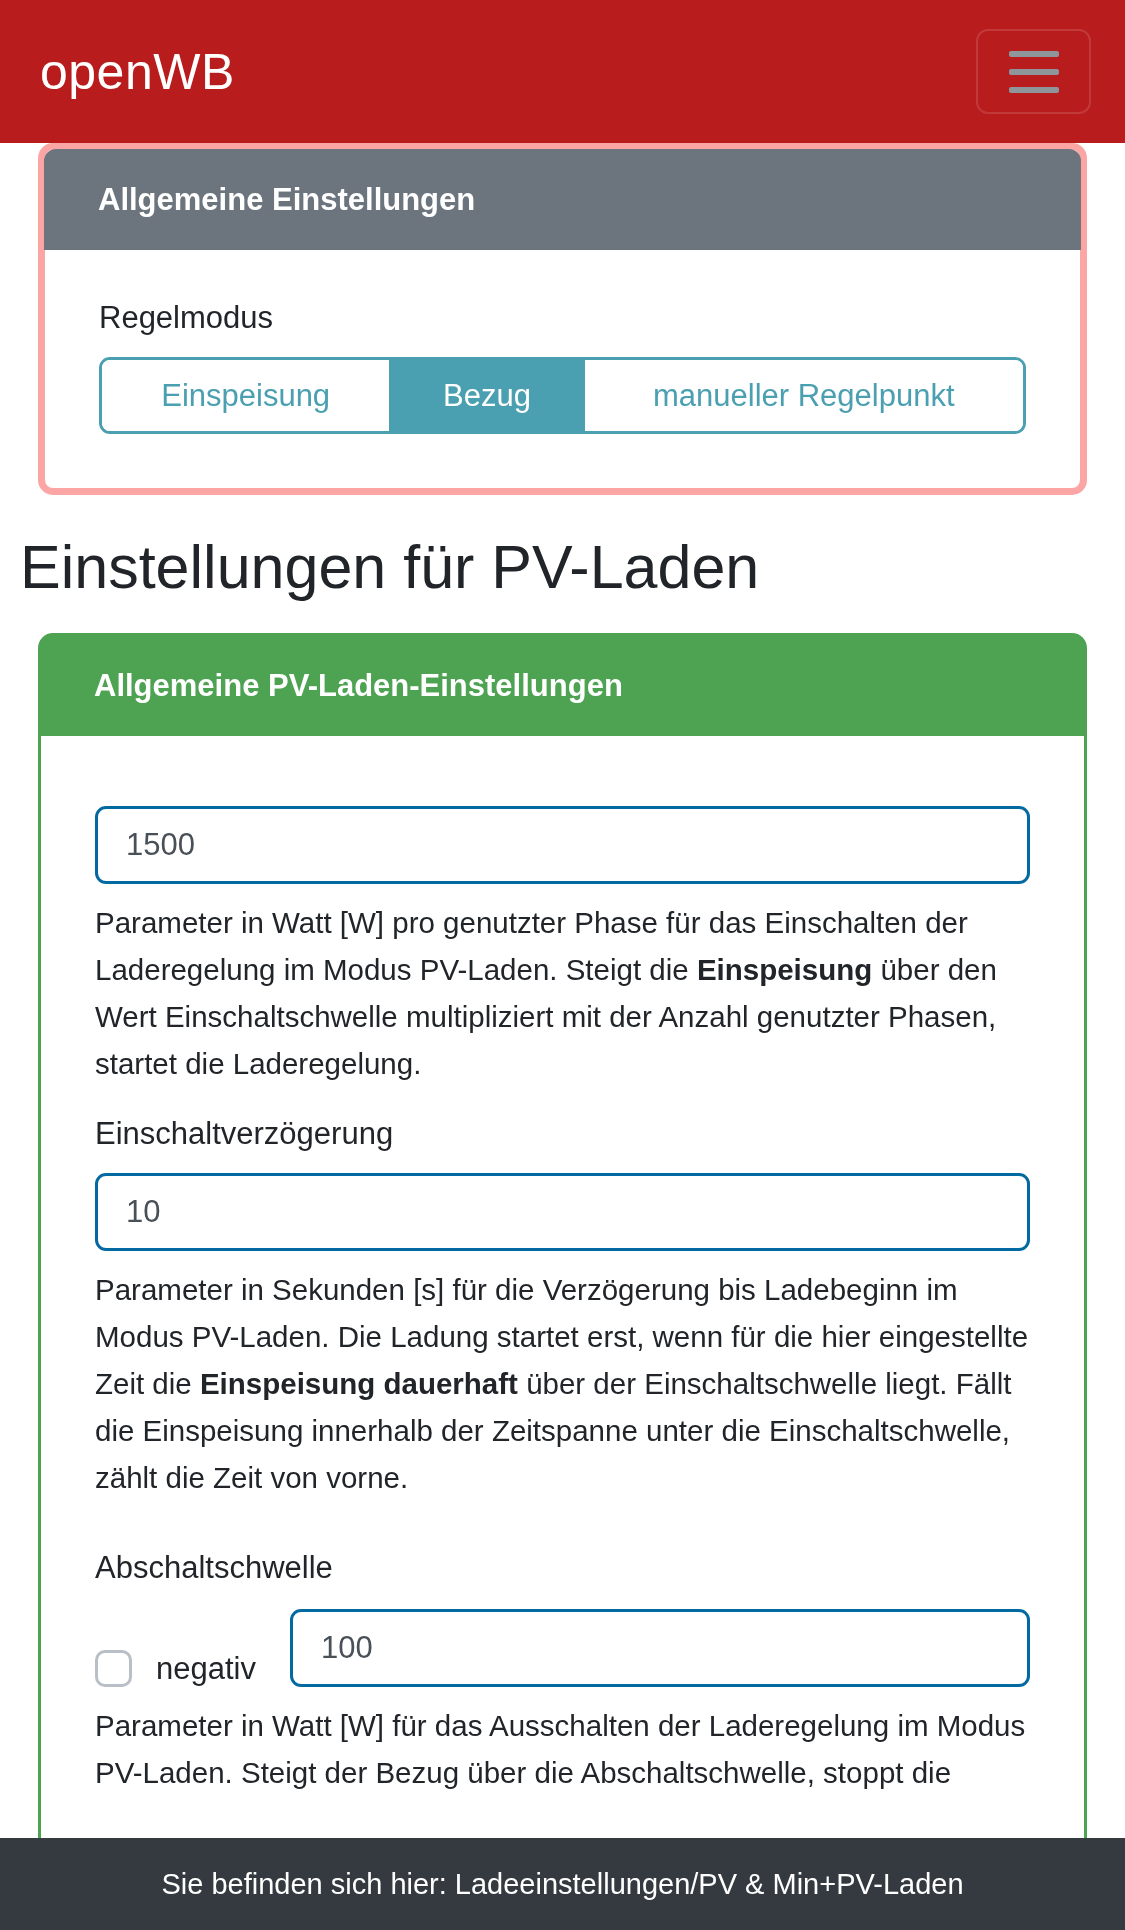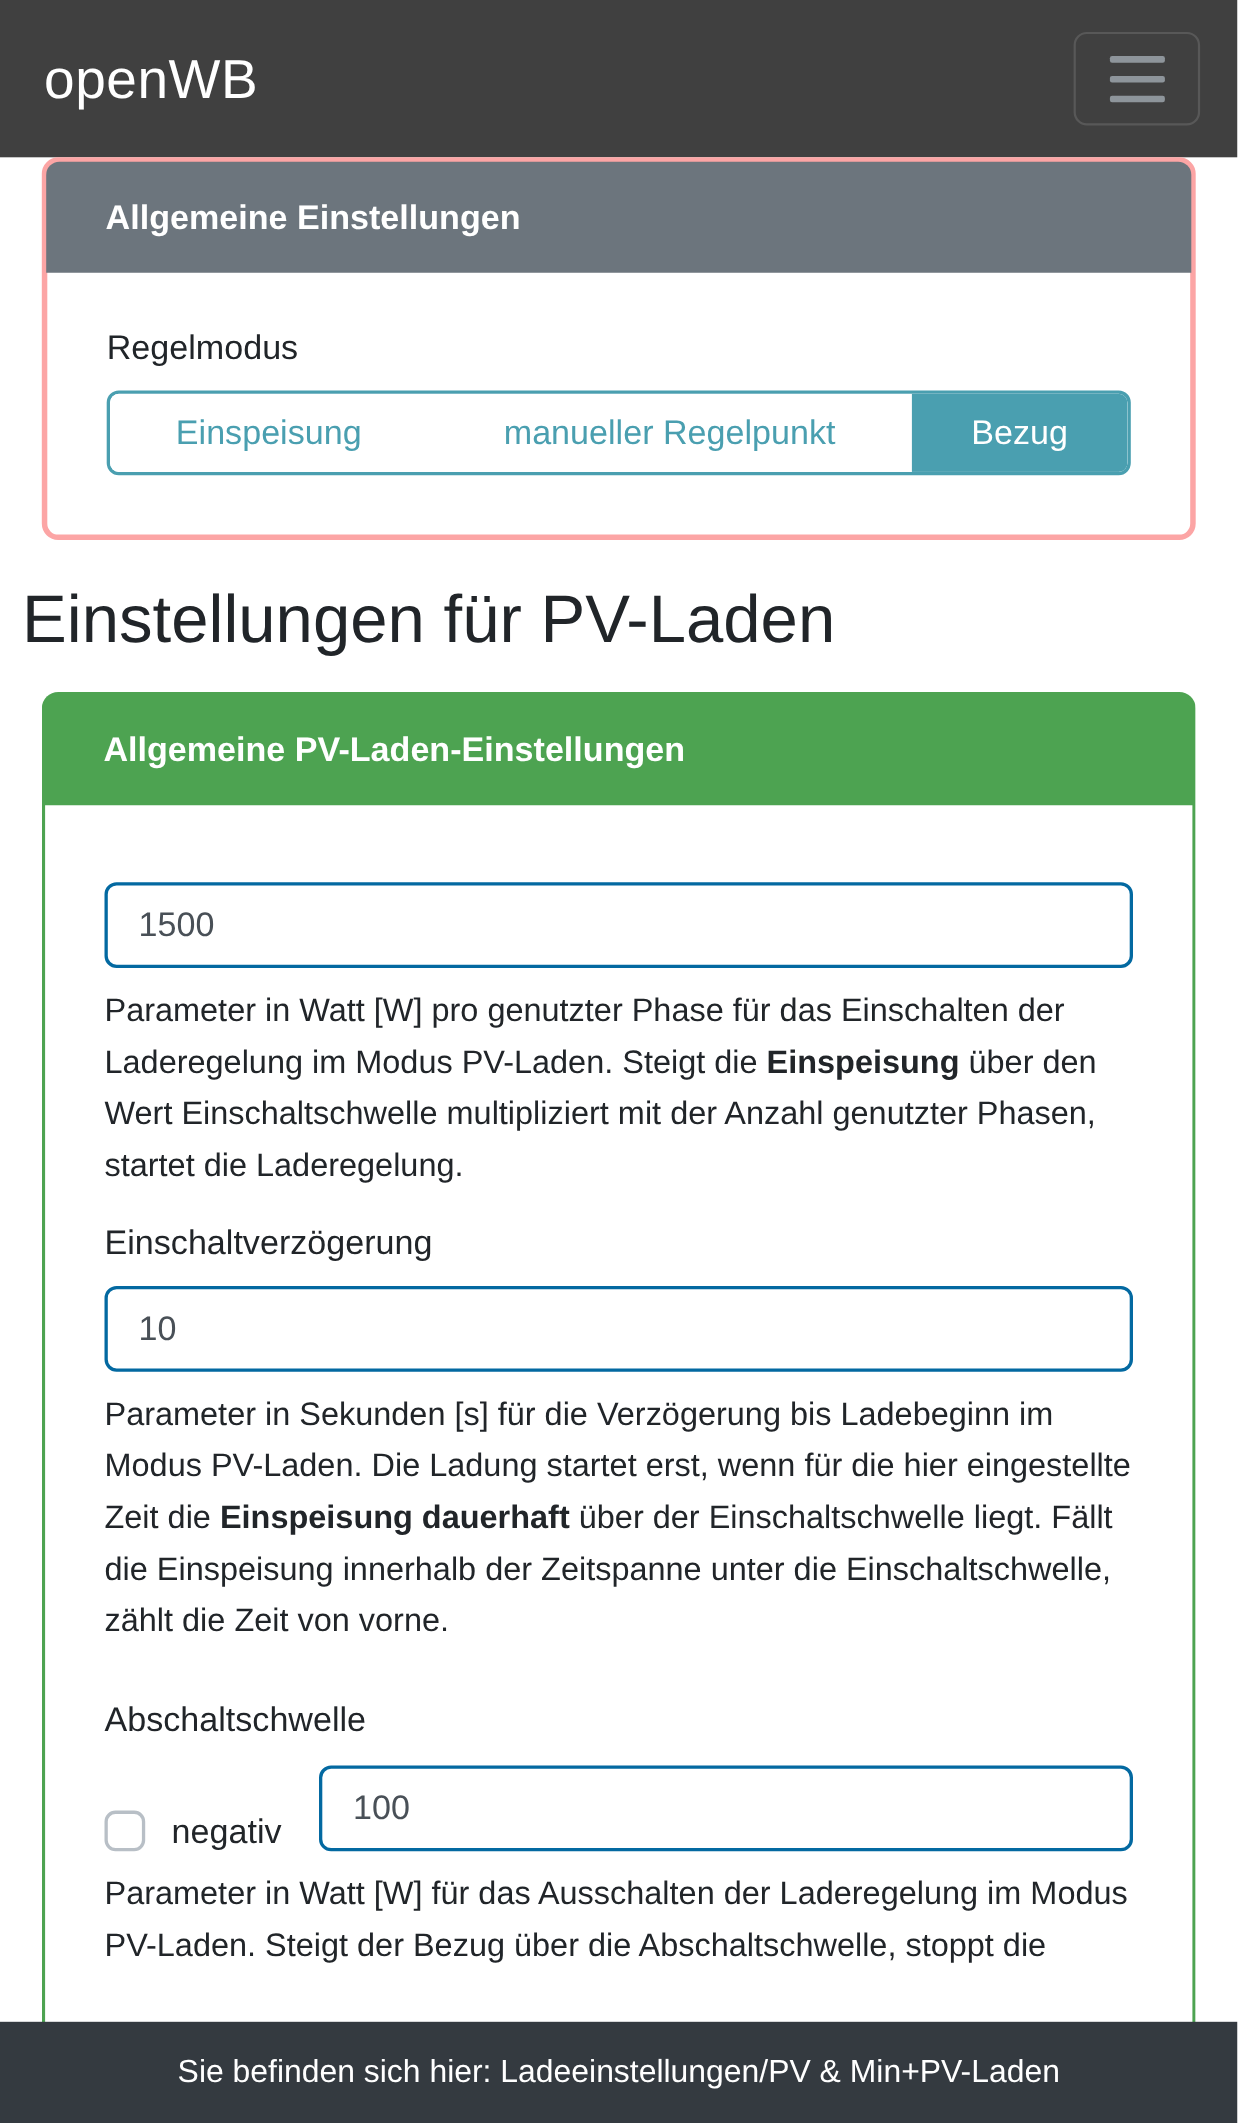--- a/index.html
+++ b/index.html
@@ -10,21 +10,21 @@
     overflow: hidden;
     position: relative;
     background: #ffffff;
     color: #212529;
     font-family: "Liberation Sans", "DejaVu Sans", sans-serif;
   }
 
   
   .navbar {
     height: 143px;
-    background: #404040;
+    background: #b91c1c;
     display: flex;
     align-items: center;
     justify-content: space-between;
     padding: 0 34px 0 40px;
     gap: 35px;
   }
   .brand {
     color: #ffffff;
     font-size: 50px;
     font-weight: 400;
@@ -63,21 +63,21 @@
     display: flex;
     align-items: center;
     padding: 0 54px;
     color: #ffffff;
     font-size: 31px;
     font-weight: 700;
     border-radius: 12px 12px 0 0;
   }
   .card-body { padding: 50px 54px 54px; }
 
-  .card-general { border: 5px solid #fca5a5; }
+  .card-general { border: 7px solid #fca5a5; }
   .card-general .card-header { background: #6c757d; margin: -1px; }
 
   .card-pv {
     margin-top: 32px;
     border: 3px solid #4da351;
     border-bottom: none;
     border-radius: 15px 15px 0 0;
   }
   .card-pv .card-header { background: #4da351; margin: -1px -1px 0; }
   .card-pv .card-body { padding: 70px 54px 160px; }
@@ -194,22 +194,22 @@
 </header>
 
 <section class="card card-general">
   <div class="card-header">Allgemeine Einstellungen</div>
   <div class="card-body">
 
     <label class="form-label">Regelmodus</label>
 
     <div class="btn-group">
       <button class="btn btn-w1">Einspeisung</button>
+      <button class="btn btn-w2 active">Bezug</button>
       <button class="btn btn-w3">manueller Regelpunkt</button>
-      <button class="btn btn-w2 active">Bezug</button>
     </div>
 
   </div>
 </section>
 
 <h1 class="page-title">Einstellungen für PV-Laden</h1>
 
 <section class="card card-pv">
   <div class="card-header">Allgemeine PV-Laden-Einstellungen</div>
   <div class="card-body">

